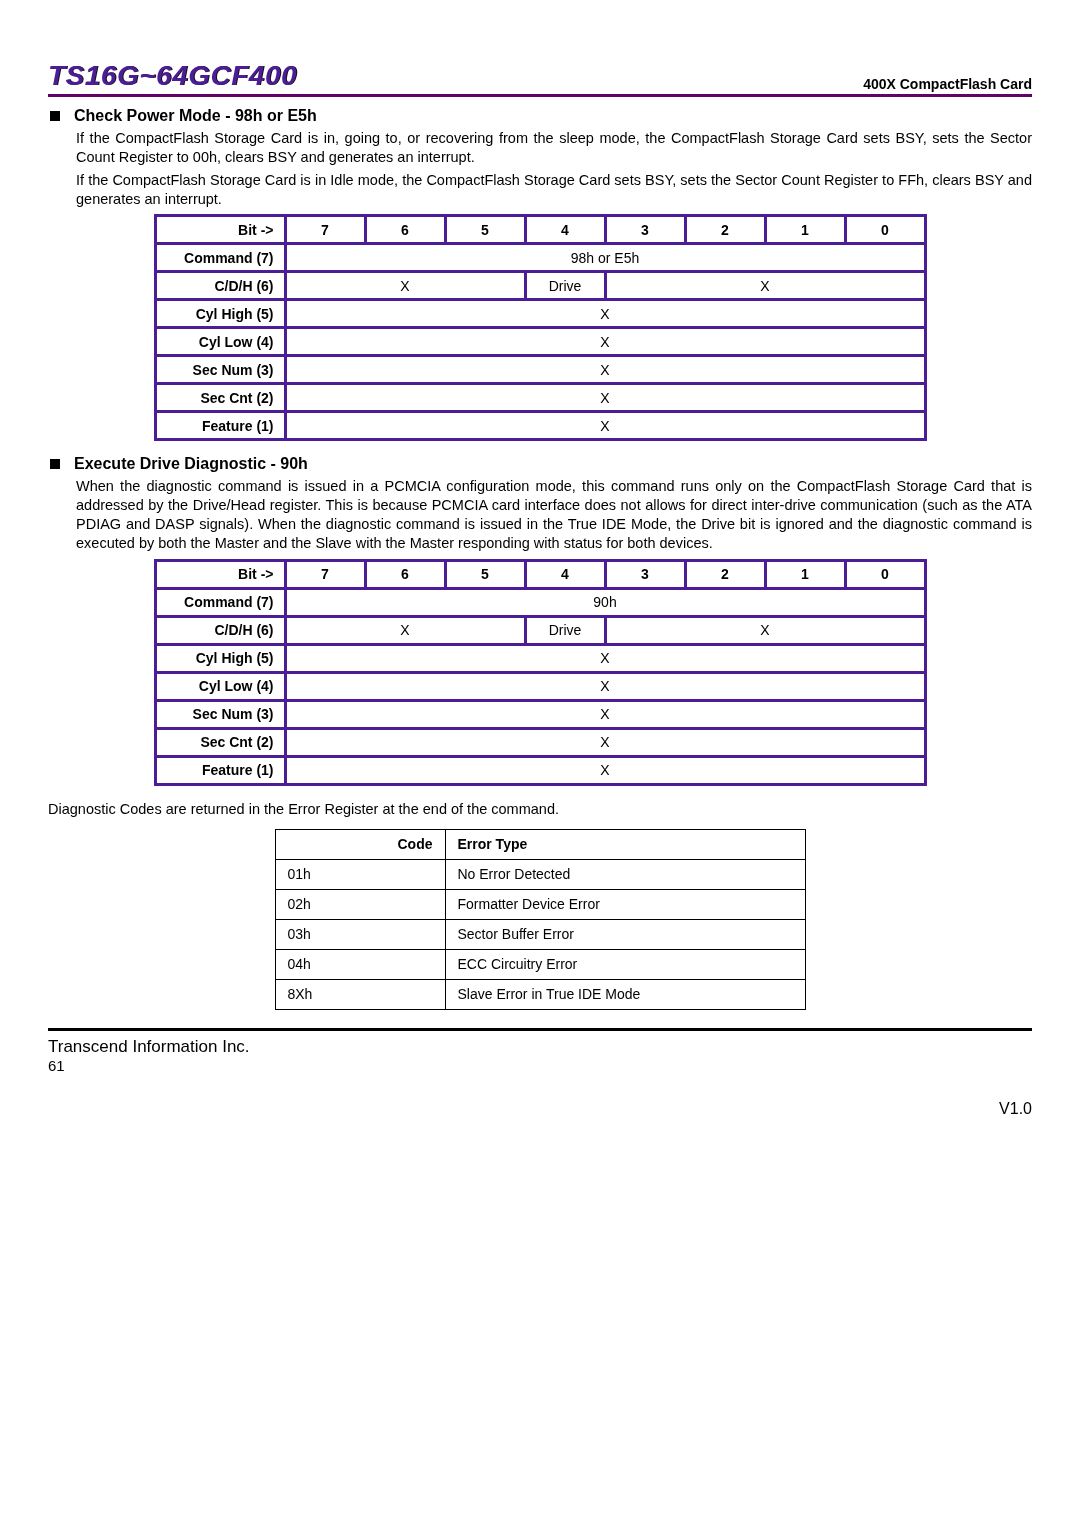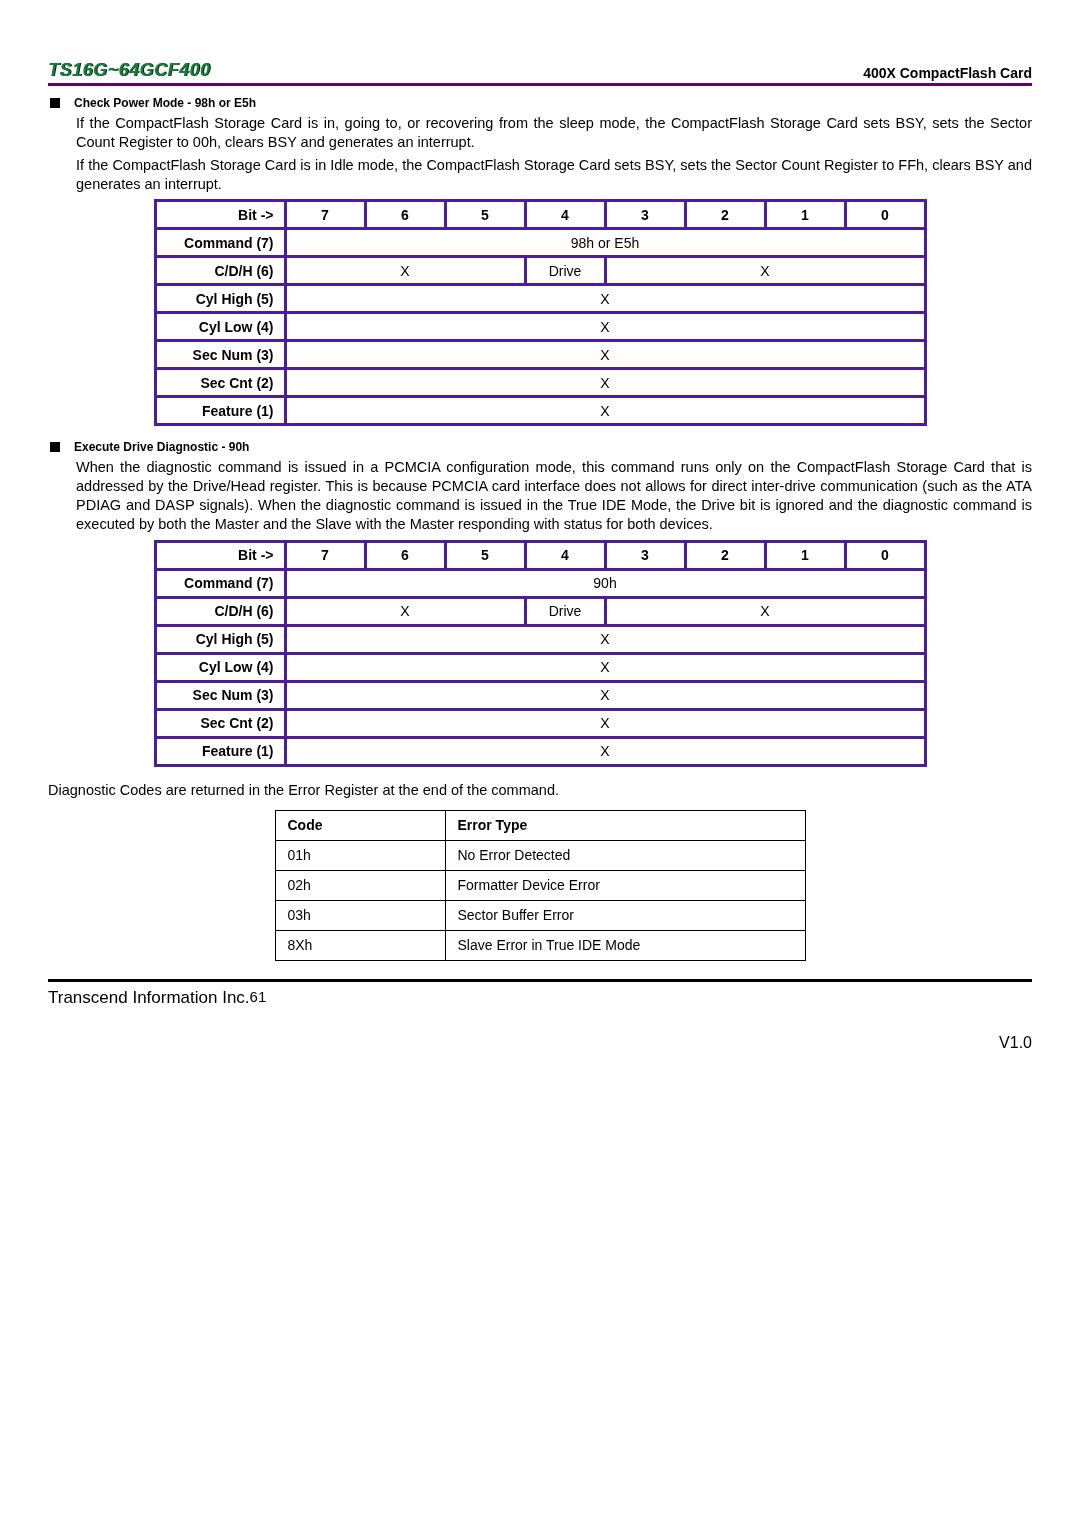--- a/index.html
+++ b/index.html
@@ -14,36 +14,36 @@
   }
   .top-row {
     display: flex;
     justify-content: space-between;
     align-items: flex-end;
     border-bottom: 3px solid #63006b;
     padding-bottom: 2px;
     margin-bottom: 10px;
   }
   .prod-left {
-    font-size: 18px;
+    font-size: 28px;
     font-weight: 900;
     font-style: italic;
     letter-spacing: 0.5px;
-    color: #15803d;
+    color: #4c1d95;
     text-shadow: 1px 0 #111;
   }
   .prod-right {
     font-size: 14px;
     font-weight: 700;
   }
   .sec-head {
     display: flex;
     align-items: center;
     font-weight: 700;
-    font-size: 12px;
+    font-size: 16px;
     margin-top: 6px;
     margin-bottom: 4px;
   }
   .sq {
     width: 10px; height: 10px;
     background: #000;
     display: inline-block;
     margin-right: 14px;
     margin-left: 2px;
   }
@@ -88,20 +88,21 @@
   }
   table.diag th { text-align: left; }
   table.diag td.code { text-align: left; width: 170px;}
   table.diag td.err { width: 360px; }
   .foot-rule { border-top: 3px solid #000; margin-top: 8px; }
   .footer {
     display: flex;
     justify-content: space-between;
     font-size: 17px;
     padding-top: 6px;
+    flex-direction: column;
   }
   .footer .center { flex:1; text-align:left; font-size:15px;}
   .ver {
     text-align: right;
     margin-top: 26px;
     font-size: 16px;
   }
 </style>
 </head>
 <body>
@@ -214,34 +215,38 @@
     <td colspan="8">X</td>
   </tr>
 </tbody>
   </table>
 
 <p class="para-flush">Diagnostic Codes are returned in the Error Register at the end of the command.</p>
 
 <table class="diag">
   <tbody>
       <tr>
-    <th style="text-align:left">Code</th>
+    <th style="text-align:right">Code</th>
     <th>Error Type</th>
   </tr>
   <tr>
     <td class="code">01h</td>
     <td class="err">No Error Detected</td>
   </tr>
   <tr>
     <td class="code">02h</td>
     <td class="err">Formatter Device Error</td>
   </tr>
   <tr>
     <td class="code">03h</td>
     <td class="err">Sector Buffer Error</td>
+  </tr>
+  <tr>
+    <td class="code">04h</td>
+    <td class="err">ECC Circuitry Error</td>
   </tr>
   <tr>
     <td class="code">8Xh</td>
     <td class="err">Slave Error in True IDE Mode</td>
   </tr>
 </tbody>
   </table>
 
 <div class="foot-rule"></div>
 <div class="footer">

